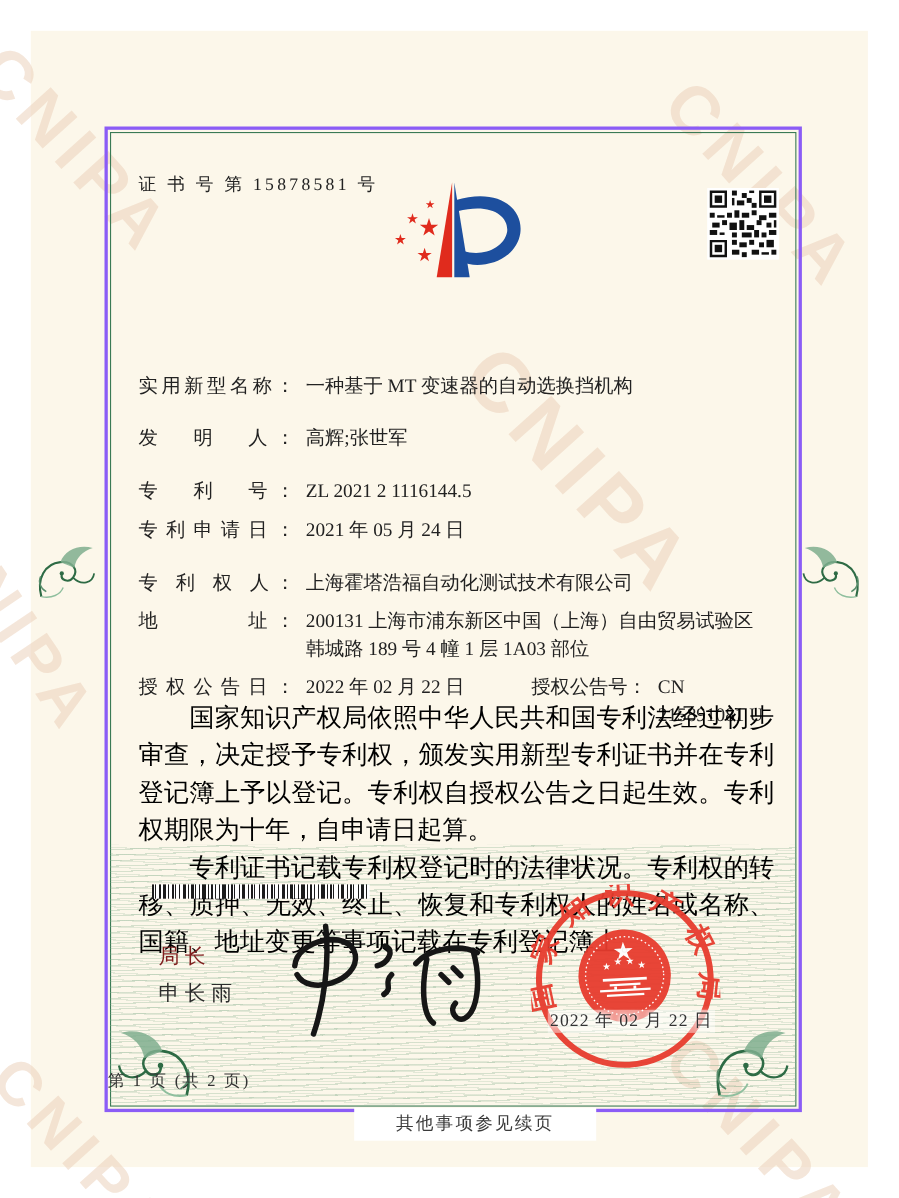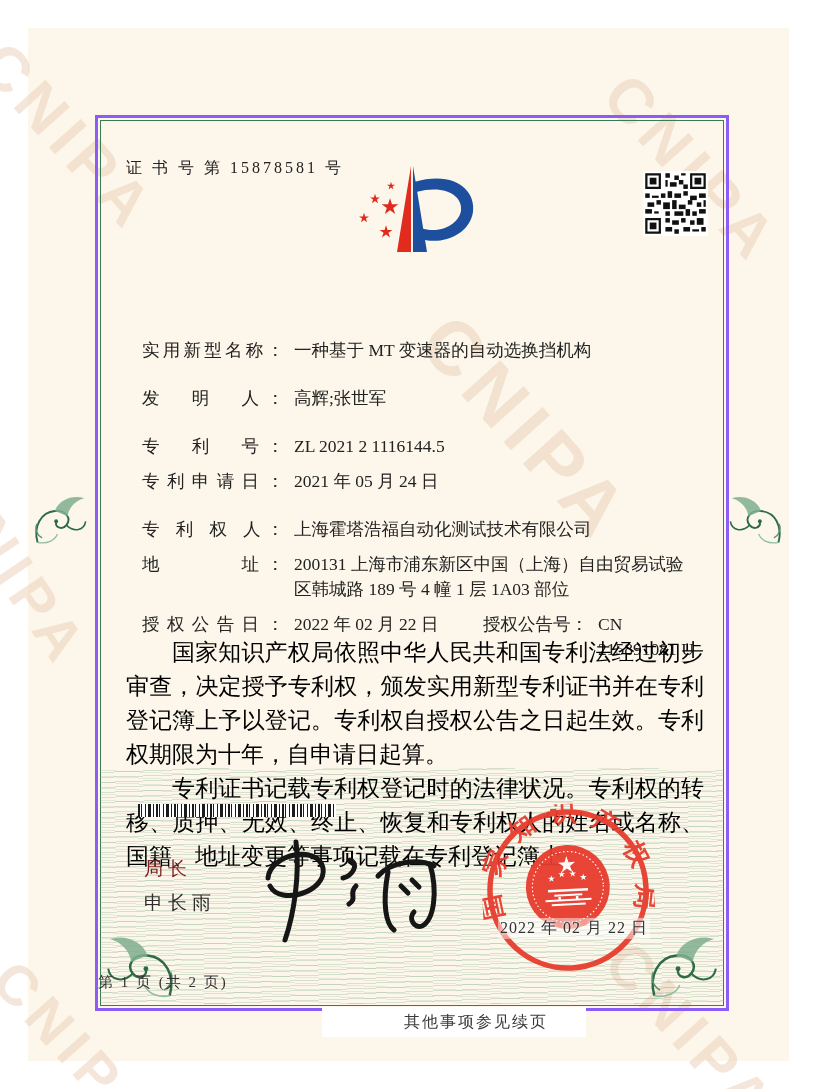--- a/index.html
+++ b/index.html
@@ -19,41 +19,41 @@
           repeating-linear-gradient(182.5deg, rgba(125,170,135,0) 0 5px, rgba(125,170,135,.20) 5px 6px);}
   .certno{position:absolute;left:28px;top:40px;font-size:16px;letter-spacing:3px;color:#222;}
   .logo{position:absolute;left:224px;top:40px;width:180px;height:102px;}
   .qr{position:absolute;left:545px;top:53px;width:65px;height:65px;background:#fff;}
   .title{position:absolute;left:0;right:0;top:138px;text-align:center;font-size:37px;font-weight:600;
          letter-spacing:9px;color:#1c1c1c;}
   .fields{position:absolute;left:28px;right:26px;top:220px;font-size:17.5px;line-height:25px;color:#222;}
   .frow{display:flex;margin-bottom:23px;}
   .frow.tight{margin-bottom:10px;}
   .frow.last{margin-bottom:0;}
-  .flabel{flex:none;display:inline-block;width:142px;text-align:justify;text-align-last:justify;margin-left:16px;}
+  .flabel{flex:none;display:inline-block;width:142px;text-align:justify;text-align-last:justify;}
   .fvalue{flex:1;margin-left:10px;}
   .grant{display:flex;margin-top:10px;}
   .grant-left{display:flex;width:357px;flex:none;}
   .grant-right{display:flex;}
   .grant-right .glabel{flex:none;}
   .paras{position:absolute;left:28px;right:22px;top:518px;font-size:23px;line-height:34px;color:#000000;text-align:justify;}
   .paras p{margin:0;text-indent:2em;}
   .barcode{position:absolute;left:40px;top:686px;width:198px;height:13px;
       background:repeating-linear-gradient(90deg,#1b1b1b 0 2px,#fff 2px 3px,#1b1b1b 3px 4px,#fff 4px 7px,#1b1b1b 7px 8px,#fff 8px 10px,#1b1b1b 10px 13px,#fff 13px 15px,#1b1b1b 15px 16px,#fff 16px 18px);}
   .signer-pos{position:absolute;left:46px;top:738px;font-family:Liberation Sans, sans-serif;
       font-size:19px;letter-spacing:5px;color:#7f1d1d;}
   .signer-name{position:absolute;left:46px;top:772px;font-family:"Liberation Sans","DejaVu Sans",sans-serif;
       font-size:19px;letter-spacing:5px;color:#2d2d2d;}
   .signature{position:absolute;left:140px;top:716px;width:230px;height:120px;}
   .seal{position:absolute;left:384px;top:686px;width:172px;height:172px;transform:rotate(-3deg);opacity:.95;}
   .seal-date{position:absolute;left:400px;top:800px;width:152px;text-align:center;font-size:16px;color:#333;
       letter-spacing:1px;background:rgba(255,255,255,.45);text-shadow:0 0 3px #fff,0 0 6px #fff;}
   .pageno{position:absolute;left:0;right:0;top:855px;text-align:left;font-size:15px;letter-spacing:2px;color:#333;}
   .note{position:absolute;left:322px;top:1007px;width:220px;height:30px;line-height:30px;background:#ffffff;
-        text-align:center;font-size:16px;letter-spacing:2px;color:#3a3a3a;padding-left:44px;}
+        text-align:center;font-size:16px;letter-spacing:2px;color:#3a3a3a;}
   .orn{position:absolute;pointer-events:none;}
   svg{display:block;}
 </style>
 </head>
 <body>
 
 <div class="stage">
 
   <svg width="0" height="0" style="position:absolute" aria-hidden="true">
     <defs>

